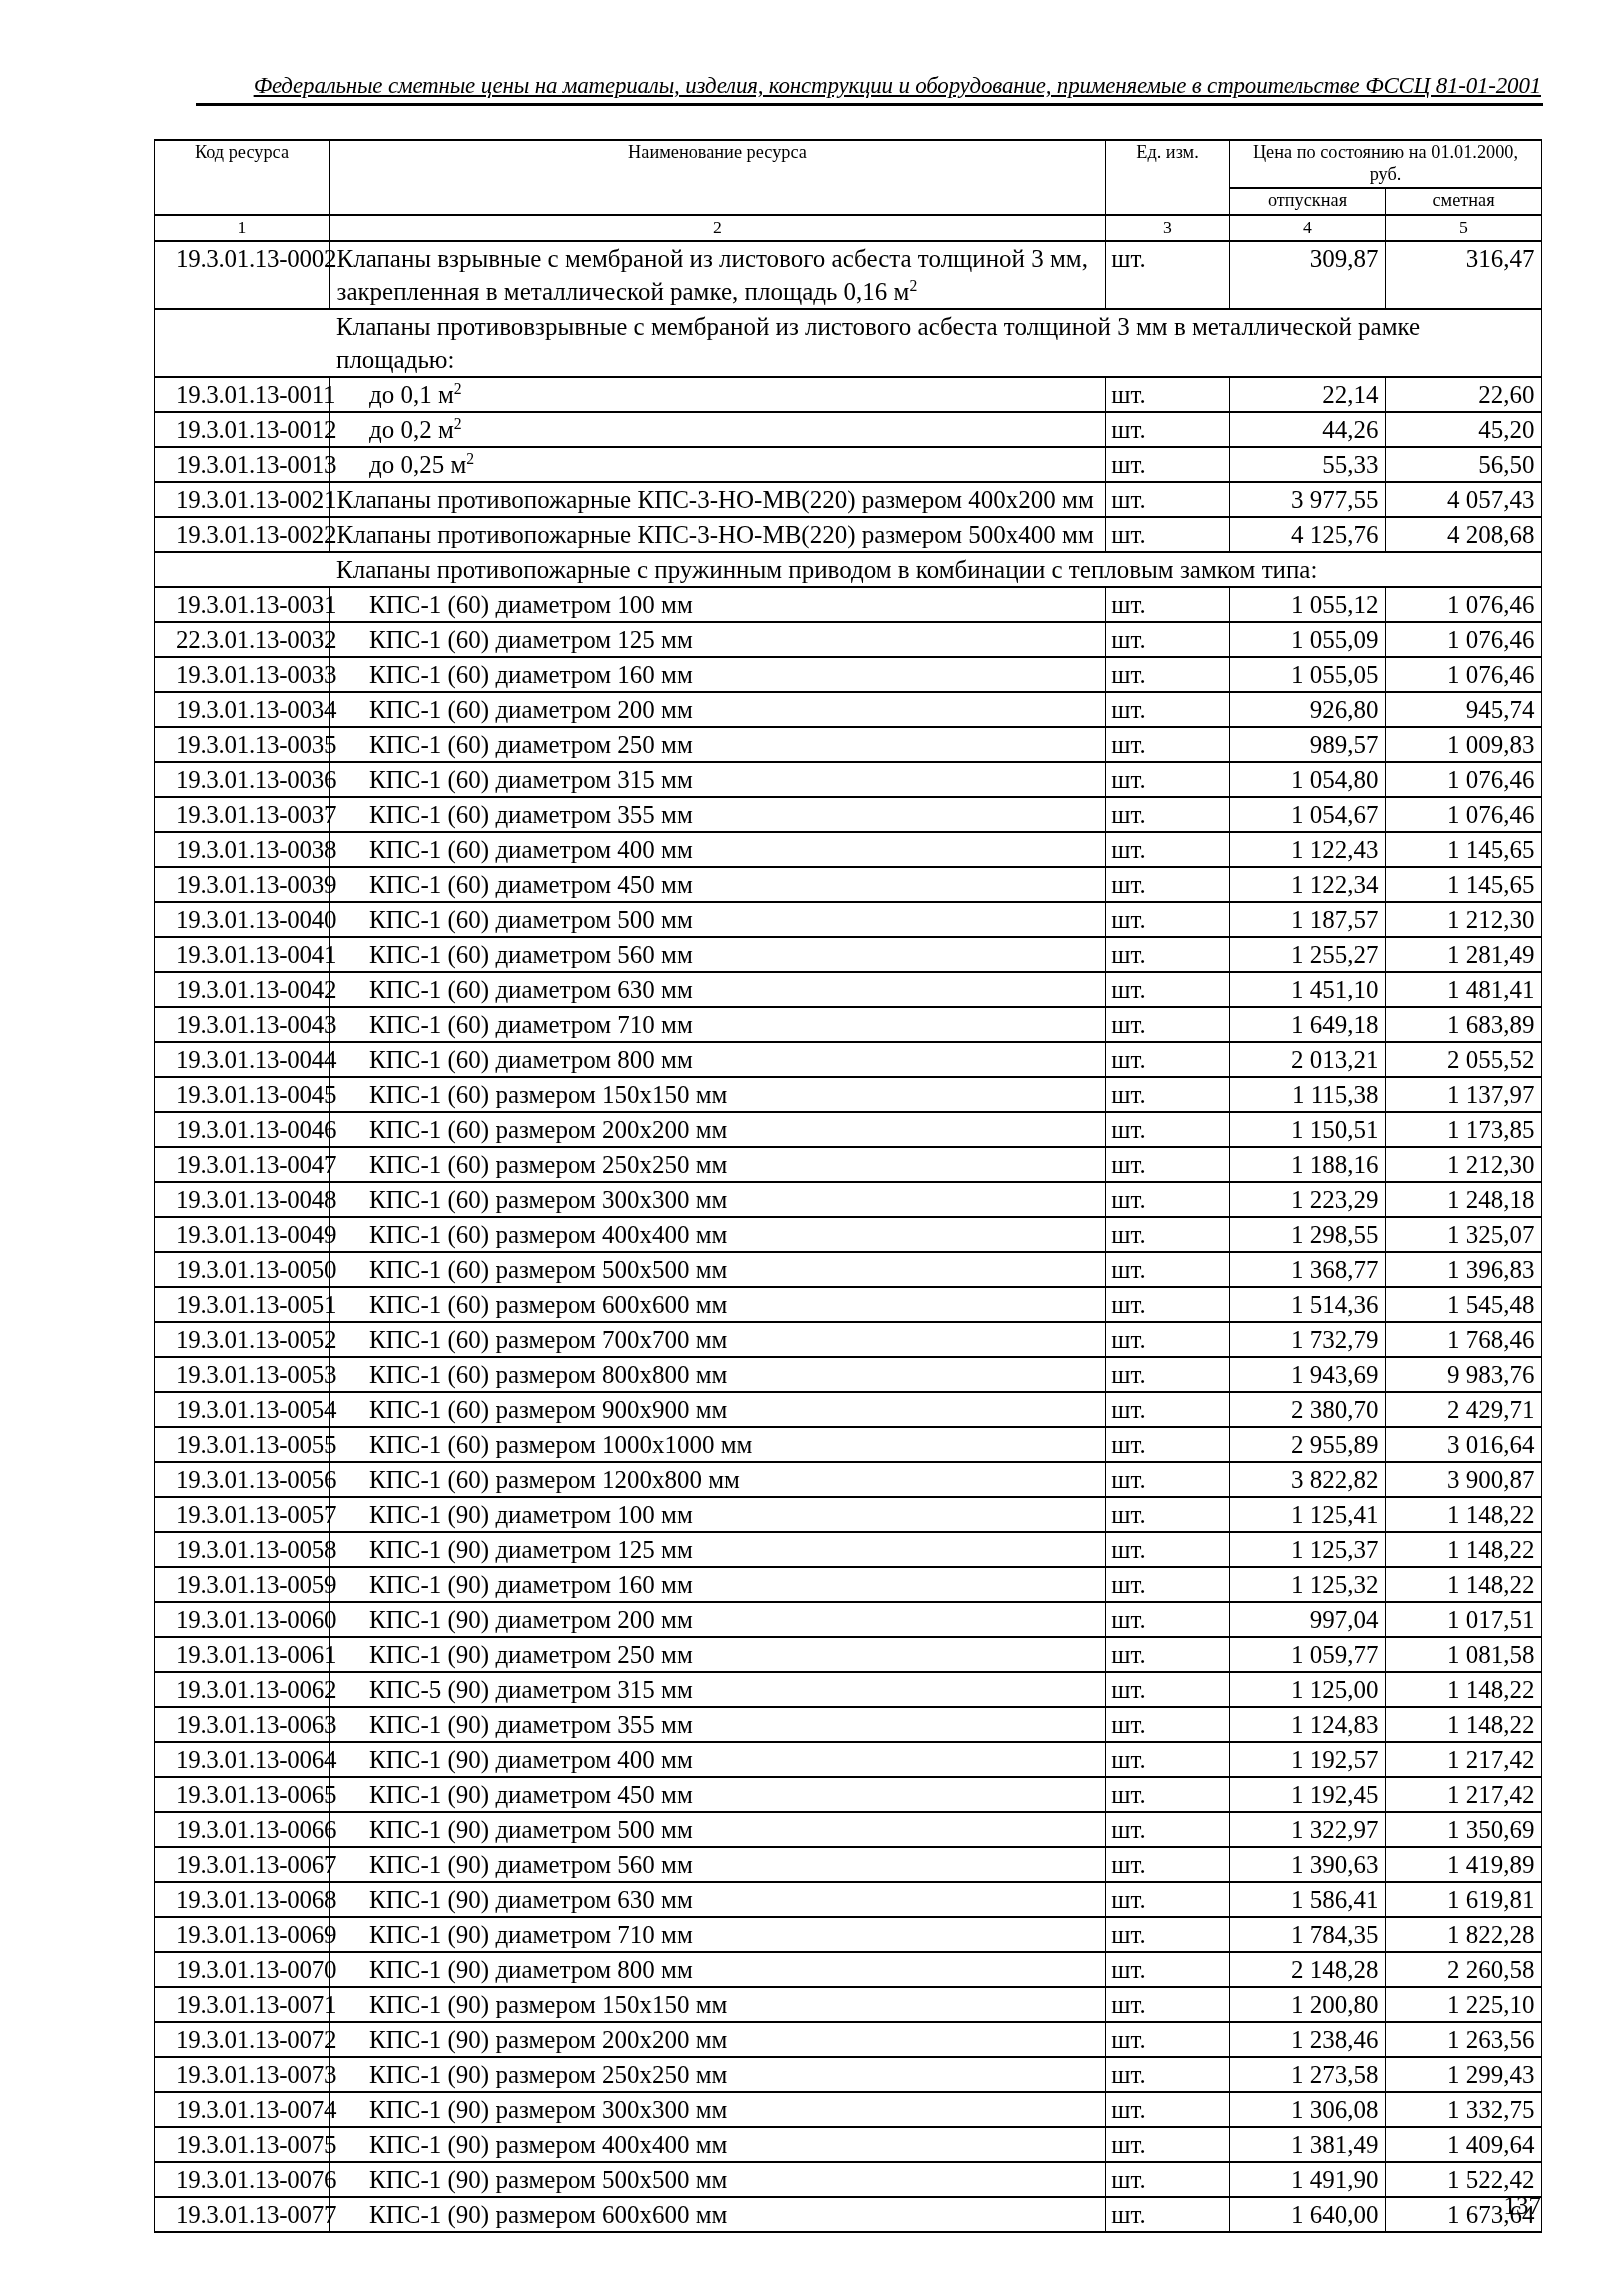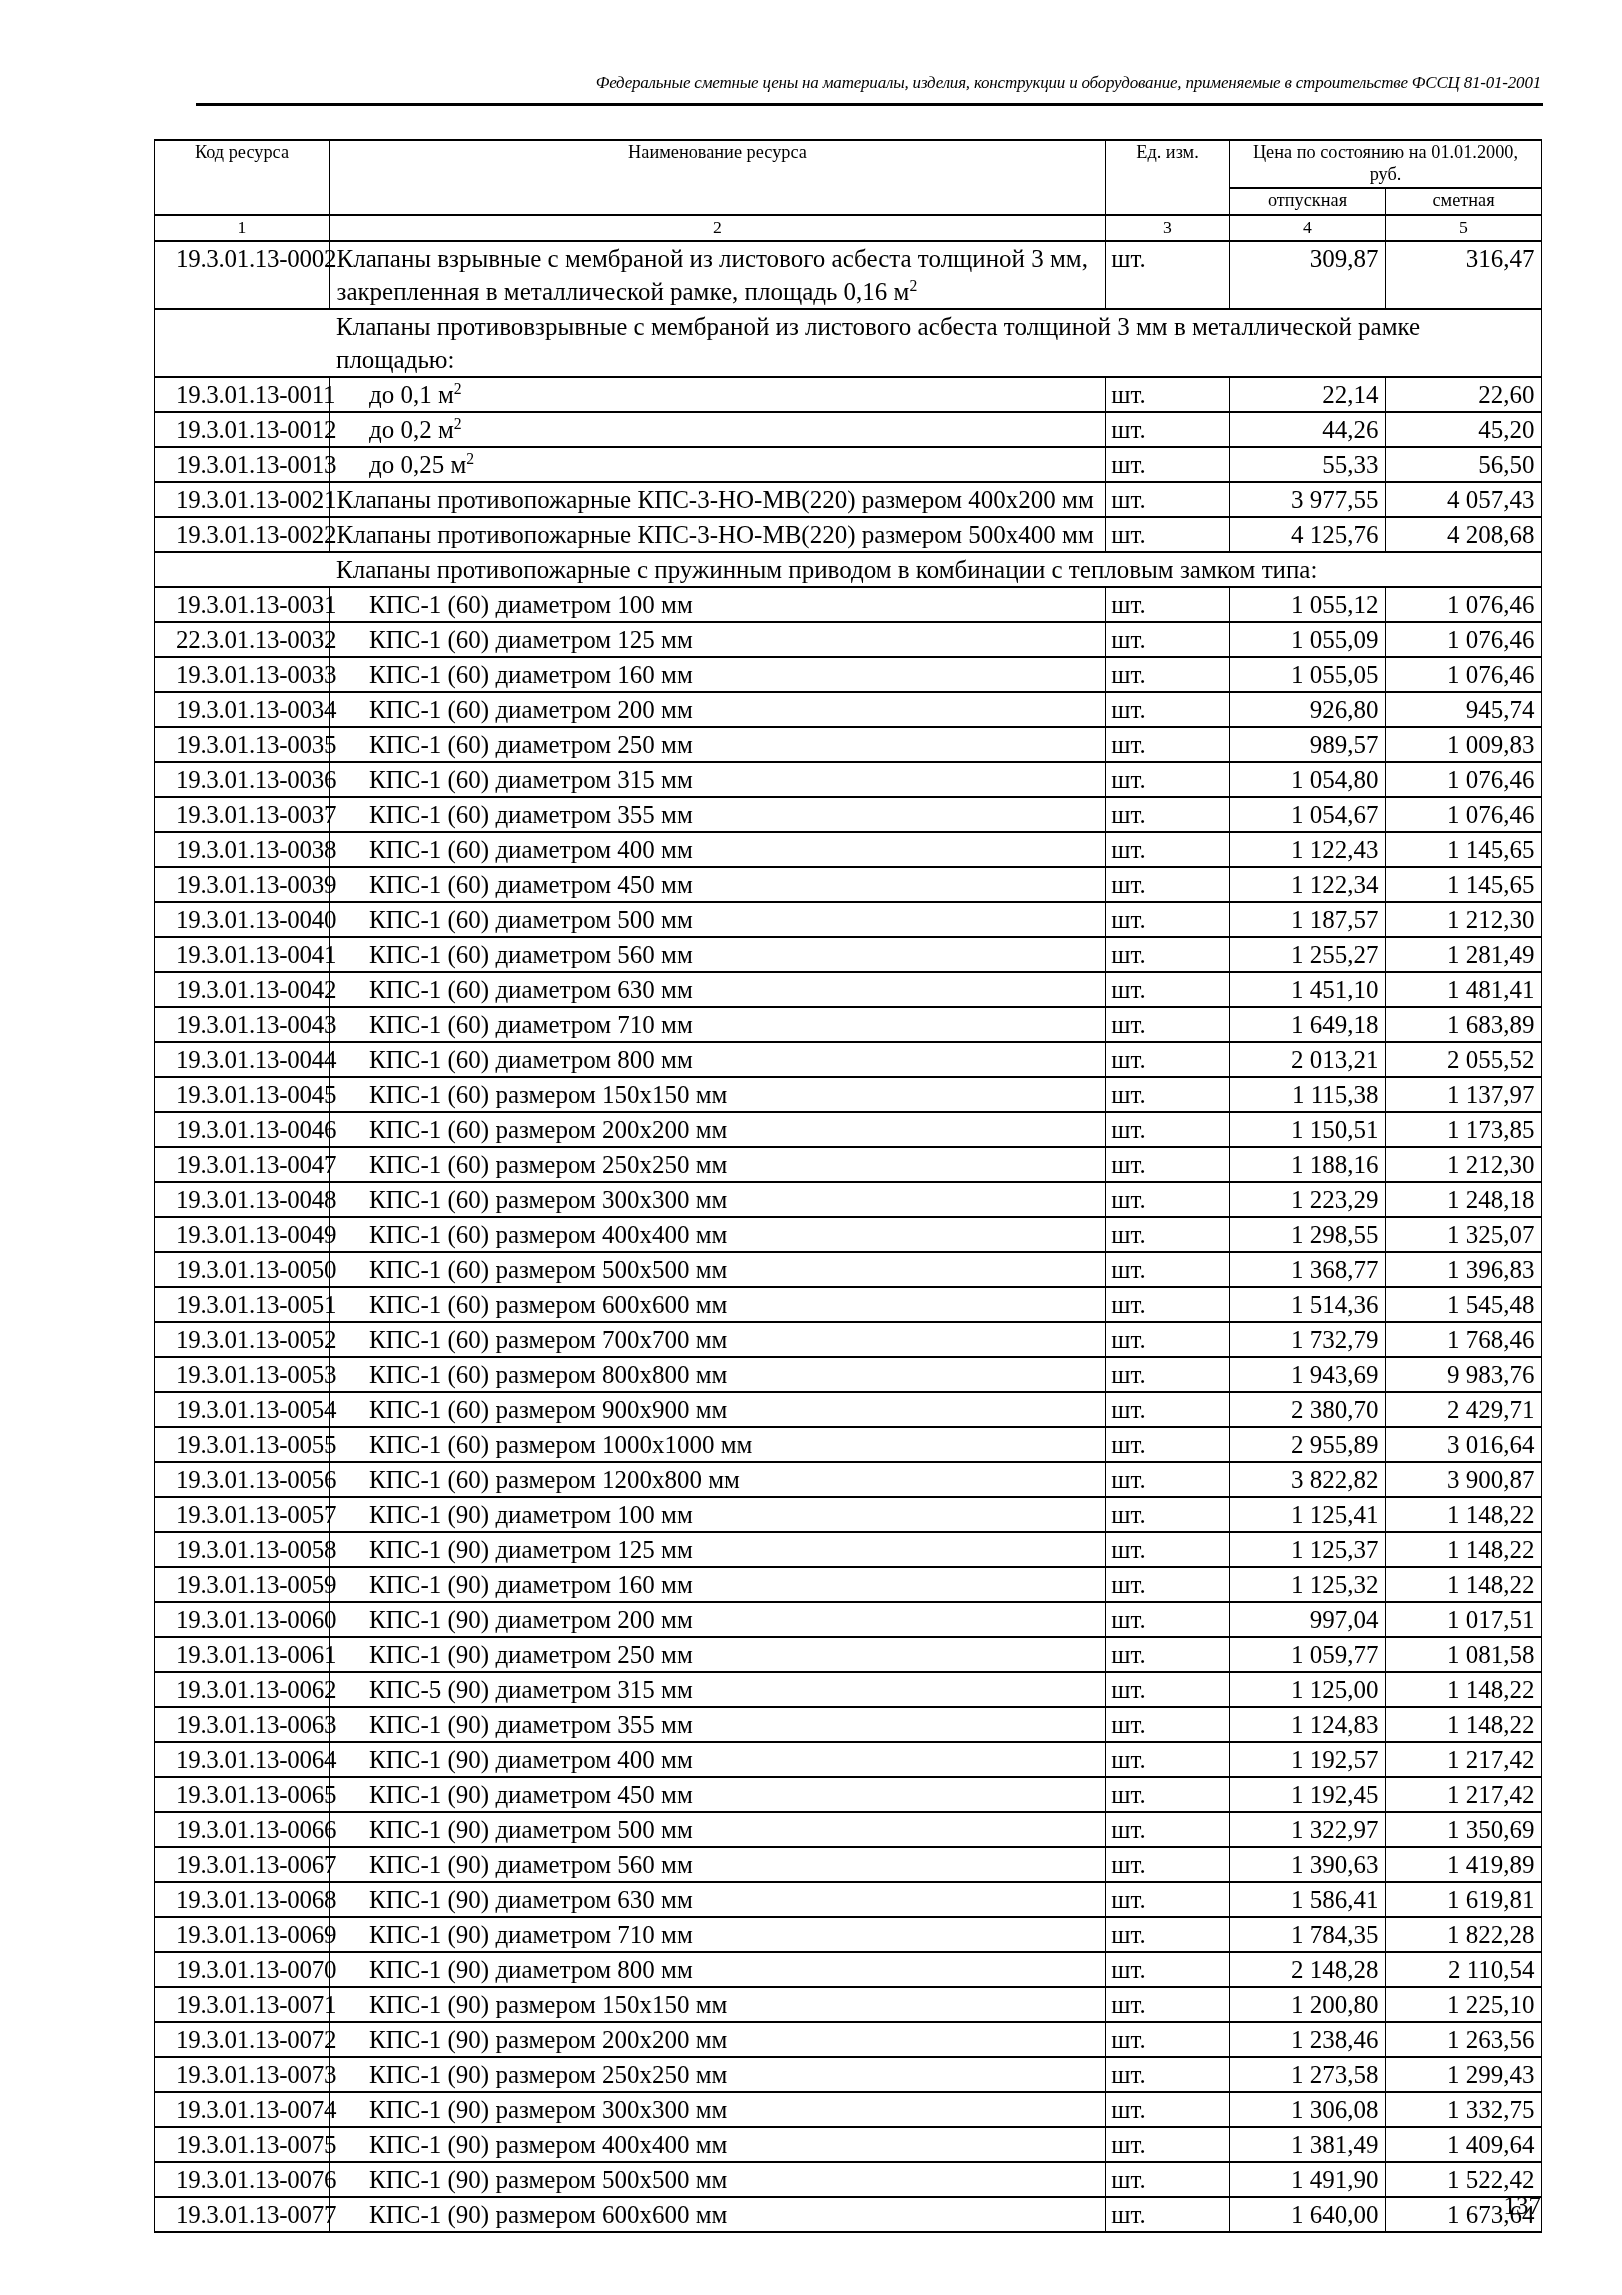--- a/index.html
+++ b/index.html
@@ -2,22 +2,23 @@
 <html style="font-size:10.5px"><head>
   <meta charset="utf-8">
   <style>
     html, body { margin: 0; padding: 0; background: #ffffff; }
     body {
       width: 1623px; height: 2295px; position: relative; overflow: hidden;
       font-family: "Liberation Serif", "DejaVu Serif", serif; color: #000;
     }
     .running-header {
       position: absolute; left: 196px; top: 73px; width: 1345px;
-      text-align: right; font-style: italic; font-size: 17px; letter-spacing: -0.2px;
+      text-align: right; font-style: italic; font-size: 23px; letter-spacing: -0.2px;
       white-space: nowrap;
+      text-decoration: underline;
     }
     .header-rule {
       position: absolute; left: 196px; top: 103px; width: 1347px; height: 2.6px; background: #000;
     }
     table.price {
       position: absolute; left: 154px; top: 139px; width: 1388px;
       border-collapse: collapse; table-layout: fixed;
     }
     table.price col.c1 { width: 175px; }
     table.price col.c2 { width: 776px; }
@@ -400,21 +401,21 @@
         <td class="name indent"><span>КПС-1 (90) диаметром 710 мм</span></td>
         <td class="unit">шт.</td>
         <td class="num">1 784,35</td>
         <td class="num">1 822,28</td>
       </tr>
       <tr>
         <td class="code">19.3.01.13-0070</td>
         <td class="name indent"><span>КПС-1 (90) диаметром 800 мм</span></td>
         <td class="unit">шт.</td>
         <td class="num">2 148,28</td>
-        <td class="num">2 110,54</td>
+        <td class="num">2 260,58</td>
       </tr>
       <tr>
         <td class="code">19.3.01.13-0071</td>
         <td class="name indent"><span>КПС-1 (90) размером 150x150 мм</span></td>
         <td class="unit">шт.</td>
         <td class="num">1 200,80</td>
         <td class="num">1 225,10</td>
       </tr>
       <tr>
         <td class="code">19.3.01.13-0072</td>

